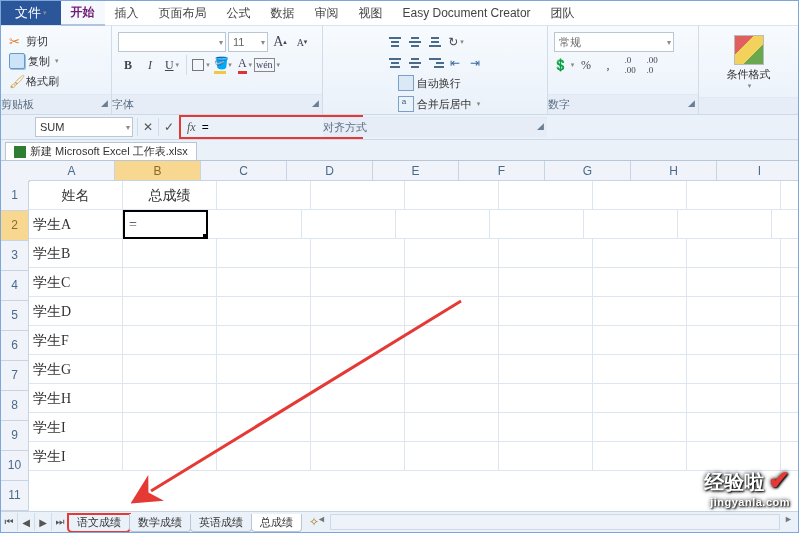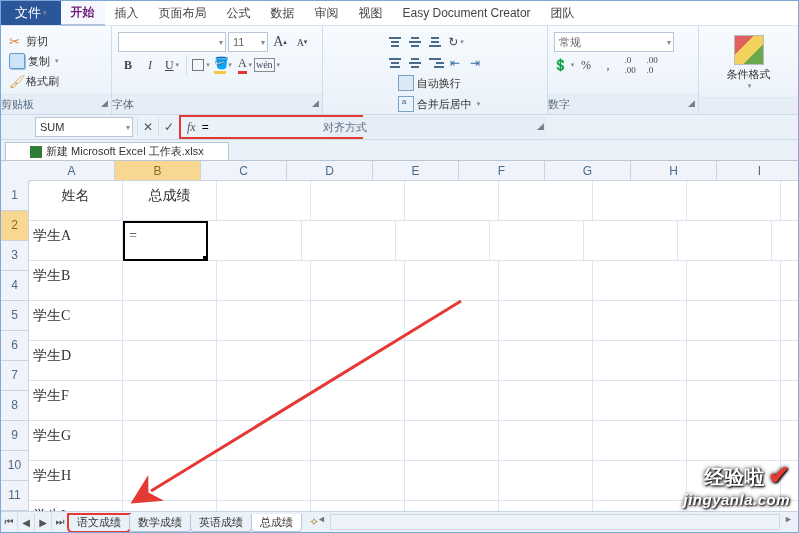--- a/index.html
+++ b/index.html
@@ -65,34 +65,34 @@
   .name-box { width:88px; height:18px; border:1px solid #b8c6d6; background:#fff; margin-left:22px; display:flex; align-items:center; padding:0 4px; font-size:11px; position:relative;}
   .name-box .dd-caret { position:absolute; right:2px; font-size:8px; color:#888;}
   .fb-btns { display:flex; align-items:center; margin-left:4px; }
   .fb-btn { width:20px; height:18px; display:flex; align-items:center; justify-content:center; font-size:12px; color:#555; border-left:1px solid #d0dce8;}
   .fx-area { border:2px solid #e53935; padding:0 2px; display:flex; align-items:center; height:20px;}
   .fx-lbl { font-style:italic; font-family:"Times New Roman",serif; color:#555; margin:0 4px;}
   .formula-input { flex:0 0 60px; border:none; background:transparent; font-size:12px; padding:0 2px; outline:none;}
 
   
   .wb-tab-bar { height:20px; background:#eaf1f9; display:flex; align-items:flex-end; border-bottom:1px solid #b8c6d6;}
-  .wb-tab { background:#fff; border:1px solid #b8c6d6; border-bottom:none; padding:1px 24px; font-size:11px; margin-left:4px; display:flex; align-items:center; gap:4px;}
+  .wb-tab { background:#fff; border:1px solid #b8c6d6; border-bottom:none; padding:1px 8px; font-size:11px; margin-left:4px; display:flex; align-items:center; gap:4px;}
   .wb-tab .xl-ico { width:12px; height:12px; background:#2e7d32; display:inline-block;}
 
   
   .grid-wrap { position:relative; height:352px; overflow:hidden; }
   .sel-all { position:absolute; left:0; top:0; width:28px; height:20px; background:#f0f4fa; border-right:1px solid #c8d4e2; border-bottom:1px solid #c8d4e2;}
   .col-headers { position:absolute; left:28px; top:0; right:0; height:20px; display:flex;}
   .col-h { width:85px; flex:0 0 85px; background:#f0f4fa; border-right:1px solid #c8d4e2; border-bottom:1px solid #c8d4e2; text-align:center; font-size:12px; line-height:20px; color:#4a6a8a;}
   .col-h.active { background:#f8d891; color:#8a6a2a;}
   .row-headers { position:absolute; left:0; top:20px; width:28px;}
   .row-h { height:29px; background:#f0f4fa; border-right:1px solid #c8d4e2; border-bottom:1px solid #c8d4e2; text-align:center; line-height:29px; color:#4a6a8a;}
   .row-h.active { background:#f8d891; color:#8a6a2a;}
   .cells { position:absolute; left:28px; top:20px; right:0; bottom:0;}
-  .row { display:flex; height:40px;}
+  .row { display:flex; height:29px;}
   .cell { width:85px; flex:0 0 85px; border-right:1px solid #dde6ef; border-bottom:1px solid #dde6ef; padding:0 4px; line-height:29px; font-size:14px; font-family:"SimSun","Microsoft YaHei"; overflow:hidden;}
   .cell.hdr { text-align:center; }
   .cell.active-cell { border:2px solid #000; line-height:25px; box-sizing:border-box; position:relative;}
   .cell.active-cell::after { content:""; position:absolute; right:-3px; bottom:-3px; width:6px; height:6px; background:#000;}
 
   
   .arrow-svg { position:absolute; pointer-events:none; }
 
   
   .sheet-bar { position:absolute; left:0; right:0; bottom:0; height:20px; background:#eaf1f9; border-top:1px solid #c8d4e2; display:flex; align-items:center;}
@@ -104,21 +104,21 @@
   .sheet-tab.hl { outline:2px solid #e53935; outline-offset:-1px;}
   .new-sheet { width:20px; text-align:center; color:#b08030; font-size:12px; margin-left:2px;}
   .hscroll-track { flex:1; height:14px; margin:0 18px 0 6px; background:#eef3f9; border:1px solid #cdd9e6; position:relative;}
   .hscroll-track::before, .hscroll-track::after { content:"◄"; position:absolute; left:-14px; top:-1px; font-size:9px; color:#777;}
   .hscroll-track::after { content:"►"; left:auto; right:-14px;}
 
   
   .watermark { position:absolute; right:8px; bottom:24px; text-align:right; color:#fff; text-shadow:0 0 4px #000, 1px 1px 2px #000; font-weight:bold;}
   .watermark .wm1 { font-size:20px; }
   .watermark .wm1 .chk { color:#e53935; font-size:26px; margin-left:4px;}
-  .watermark .wm2 { font-size:15px; font-style:italic; letter-spacing:0.5px;}
+  .watermark .wm2 { font-size:11px; letter-spacing:0.5px;}
 </style>
 </head>
 <body>
 
 <div class="window">
 
   <div class="menubar">
     <div class="file-tab">
         <span>文件</span>
         <span class="tiny-caret">▾</span>

